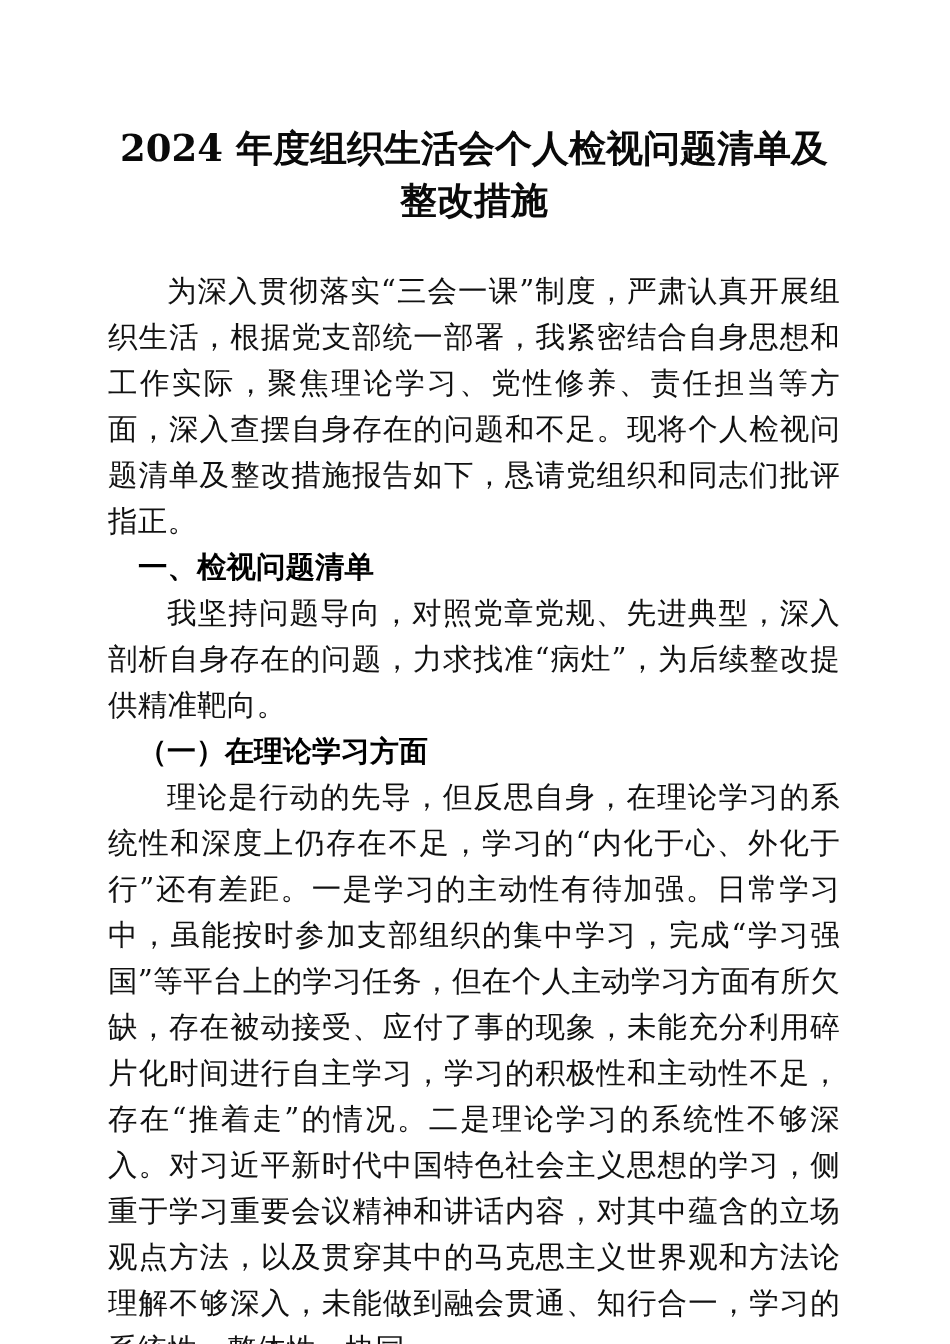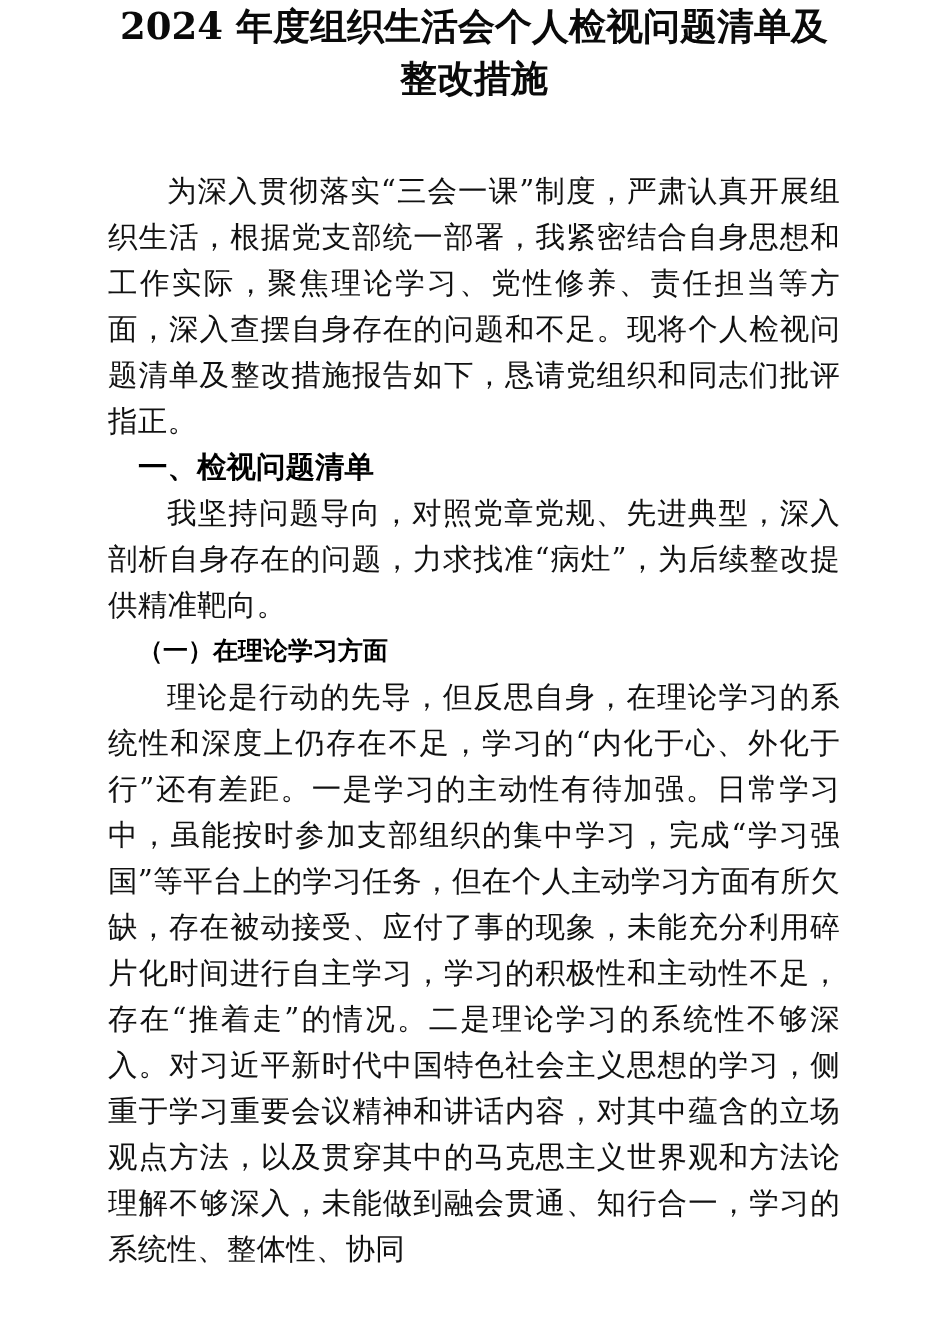--- a/index.html
+++ b/index.html
@@ -33,56 +33,57 @@
   }
 
   .doc-title {
     font-family: "DejaVu Serif", "Liberation Serif", serif;
     font-weight: bold;
     font-size: 37px;
     line-height: 52px;
     text-align: center;
     letter-spacing: 0px;
     margin: 0;
+    padding-top: 122px;
     color: #0a0a0a;
     word-break: break-all;
   }
 
   .para {
     font-family: "DejaVu Serif", "Liberation Serif", serif;
     font-size: 29.5px;
     line-height: 46px;
     text-align: justify;
     text-justify: inter-character;
     text-indent: 59px; 
     margin: 0;
     color: #111111;
     word-break: break-all;
     letter-spacing: 0.2px;
   }
 
   .para.first-body {
-    margin-top: 64px;
+    margin-top: 42px;
   }
 
   .heading-1 {
     font-family: Liberation Sans, sans-serif;
     font-weight: bold;
     font-size: 29.5px;
     line-height: 46px;
     text-indent: 30px; 
     margin: 0;
     color: #000000;
     word-break: break-all;
   }
 
   .heading-2 {
     font-family: "DejaVu Serif", "Liberation Serif", serif;
     font-weight: bold;
-    font-size: 25px;
+    font-size: 29px;
     line-height: 46px;
     text-indent: 30px; 
     margin: 0;
     color: #000000;
     word-break: break-all;
   }
 </style>
 </head>
 <body>
 

